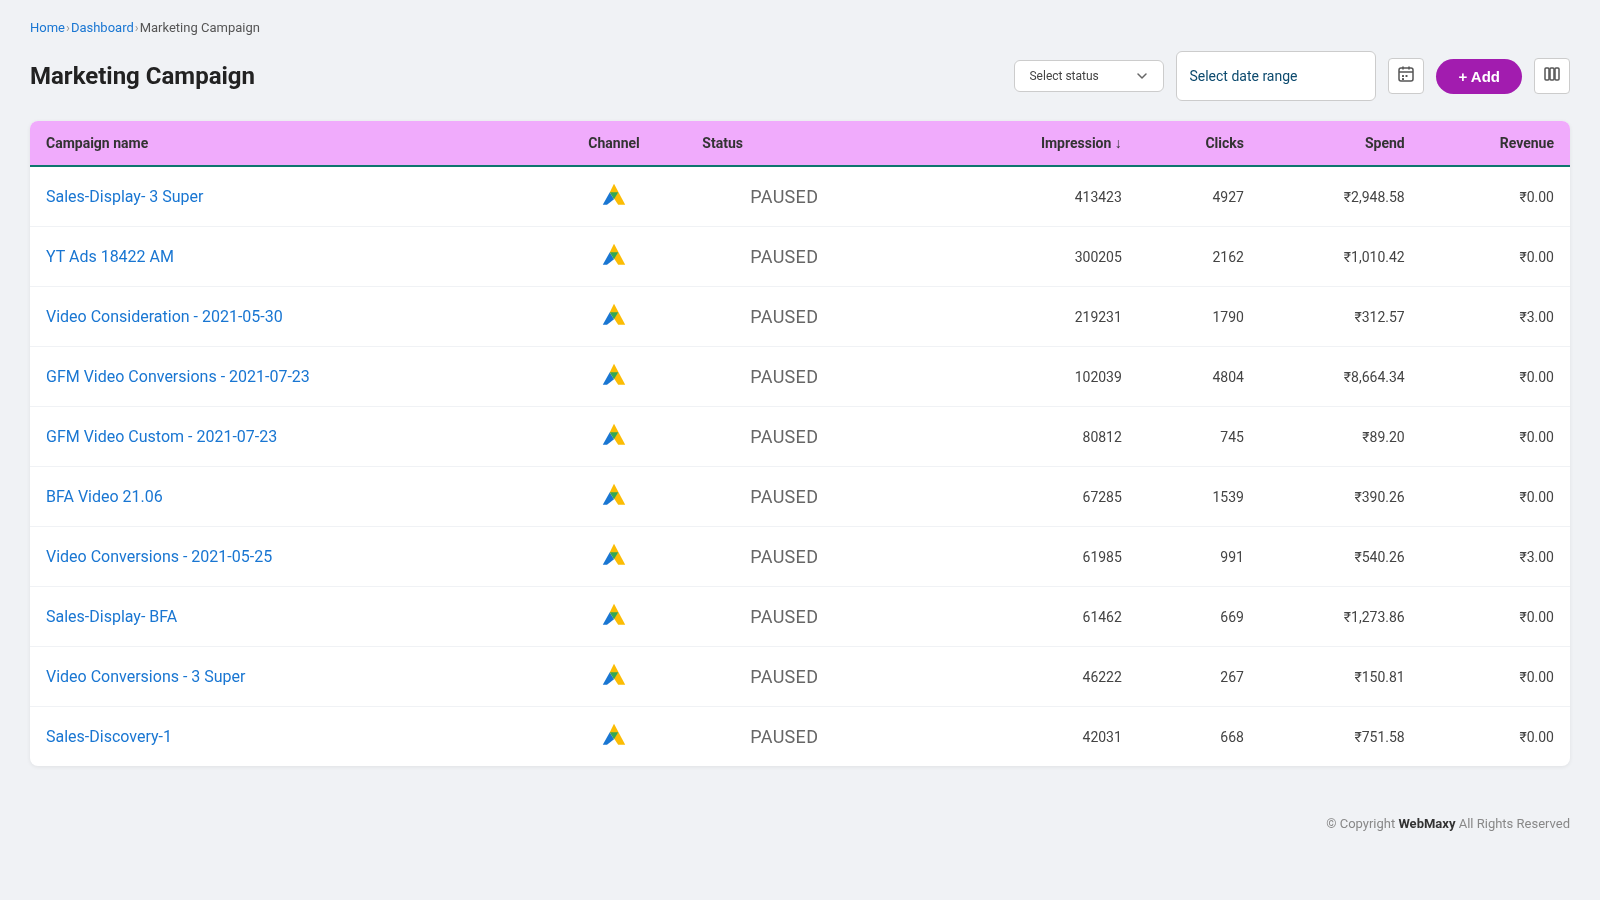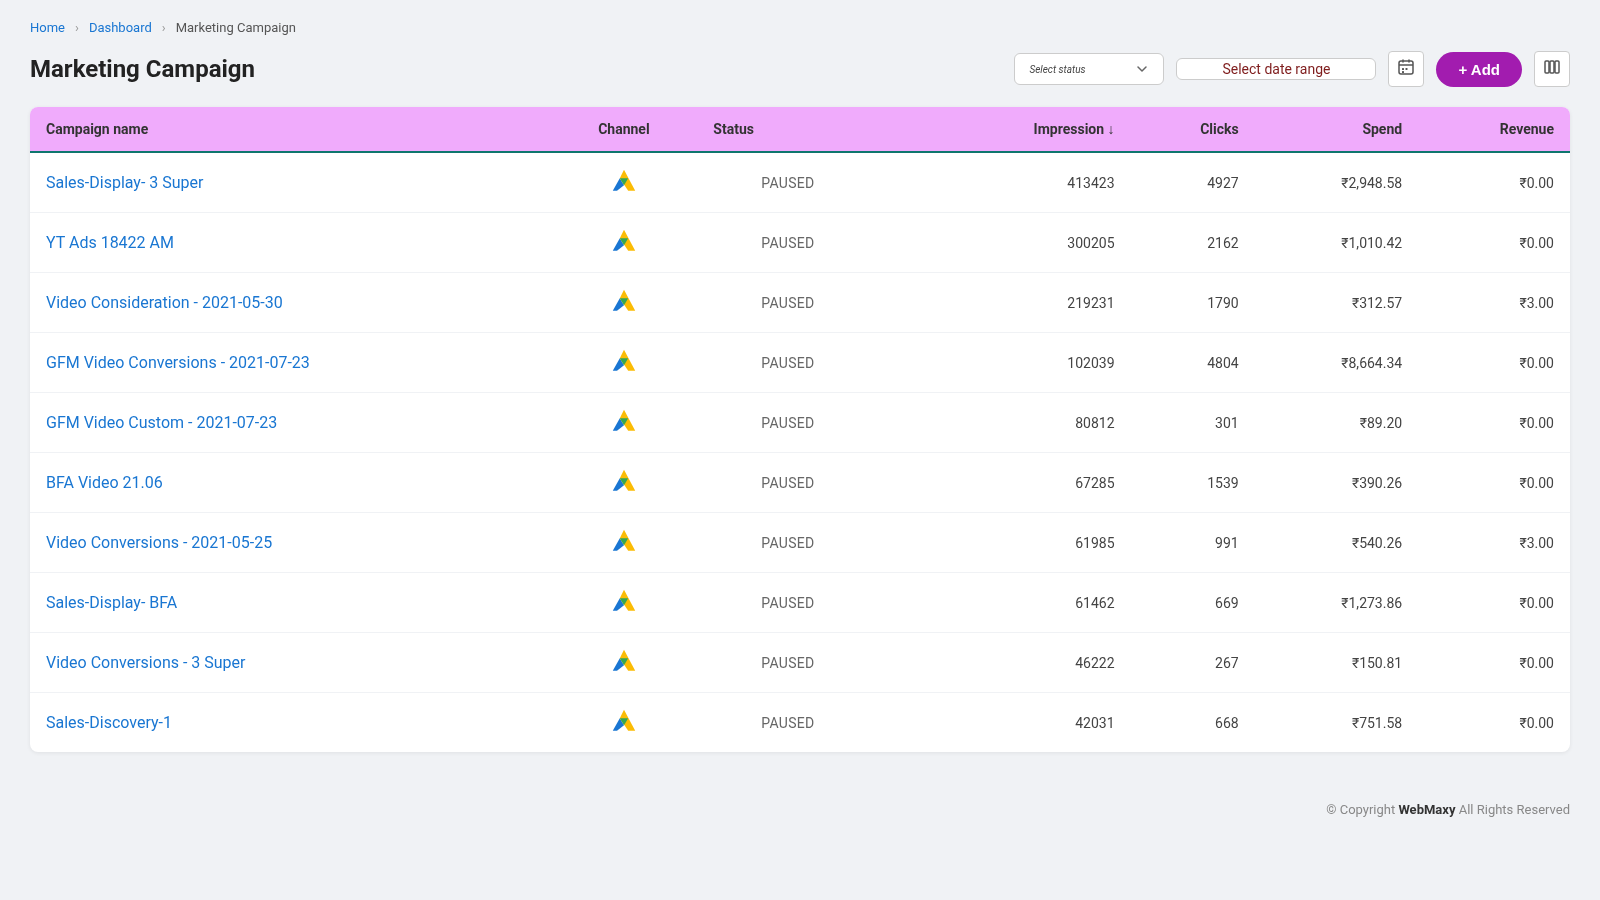--- a/index.html
+++ b/index.html
@@ -12,21 +12,21 @@
     .page-wrapper {
       padding: 20px 30px;
       max-width: 1600px;
     }
     .breadcrumb {
       font-size: 13px;
       color: #555;
       margin-bottom: 16px;
       display: flex;
       align-items: center;
-      gap: 10px;
+      gap: 1px;
     }
     .breadcrumb a {
       color: #1976d2;
       text-decoration: none;
     }
     .breadcrumb .sep {
       color: #999;
     }
     .header-row {
       display: flex;
@@ -44,24 +44,23 @@
     .spacer { flex: 1; }
     .status-select {
       display: flex;
       align-items: center;
       border: 1px solid #ccc;
       border-radius: 6px;
       padding: 8px 14px;
       background: #fff;
       cursor: pointer;
       gap: 8px;
-      font-size: 10px;
+      font-size: 12px;
       color: #444;
       min-width: 150px;
-      font-style: italic;
     }
     .status-select span { flex: 1; }
     .search-box {
       display: flex;
       align-items: center;
       border: 1px solid #ccc;
       border-radius: 6px;
       padding: 8px 12px;
       background: #fff;
       gap: 8px;
@@ -76,27 +75,26 @@
     }
     .search-icon {
       color: #1976d2;
       font-size: 18px;
     }
     .date-range-box {
       display: flex;
       align-items: center;
       border: 1px solid #ccc;
       border-radius: 6px;
-      padding: 2px 12px;
+      padding: 16px 12px;
       background: #fff;
       gap: 8px;
       min-width: 200px;
       font-size: 14px;
-      color: #7f1d1d;
-      justify-content: center;
+      color: #0c4a6e;
     }
     .calendar-icon {
       font-size: 18px;
       color: #555;
       cursor: pointer;
       border: 1px solid #ccc;
       border-radius: 4px;
       padding: 6px 8px;
       background: #fff;
     }
@@ -160,21 +158,21 @@
       cursor: pointer;
       font-size: 16px;
     }
     .google-ads-icon {
       display: inline-block;
       width: 28px;
       height: 28px;
     }
     .status-text {
       color: #666;
-      font-size: 14px;
+      font-size: 18px;
       letter-spacing: 0.3px;
       margin-left: 48px;
     }
     .pagination {
       display: flex;
       align-items: center;
       justify-content: flex-end;
       padding: 18px 16px 6px;
       gap: 6px;
       font-size: 14px;
@@ -396,21 +394,21 @@
 
       <polygon points="20,4 36,34 26,34 14,16" fill="#fbbc04"></polygon>
 
       <polygon points="14,16 20,26 26,16" fill="#34a853"></polygon>
     </svg></span>
       </td>
       <td>
         <span class="status-text">PAUSED</span>
       </td>
       <td class="right">80812</td>
-      <td class="right">301</td>
+      <td class="right">745</td>
       <td class="right">₹89.20</td>
       <td class="right">₹0.00</td>
     </tr>
           <tr>
       <td>
         <span class="campaign-link">BFA Video 21.06</span>
       </td>
       <td style="text-align:center;">
         <span class="google-ads-icon"><svg width="28" height="28" viewBox="0 0 40 40" fill="none" xmlns="http://www.w3.org/2000/svg">
       <polygon points="20,4 36,32 4,32" fill="none"></polygon>

